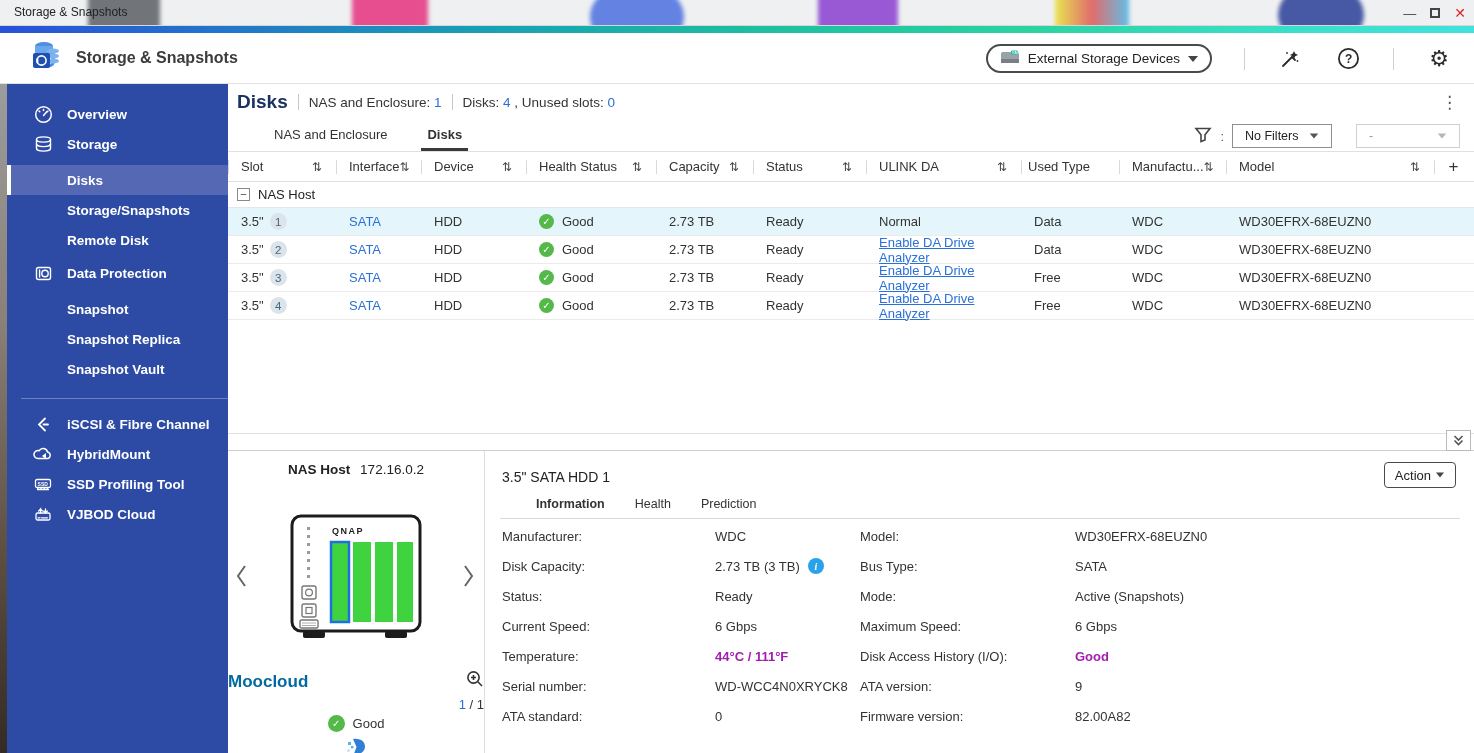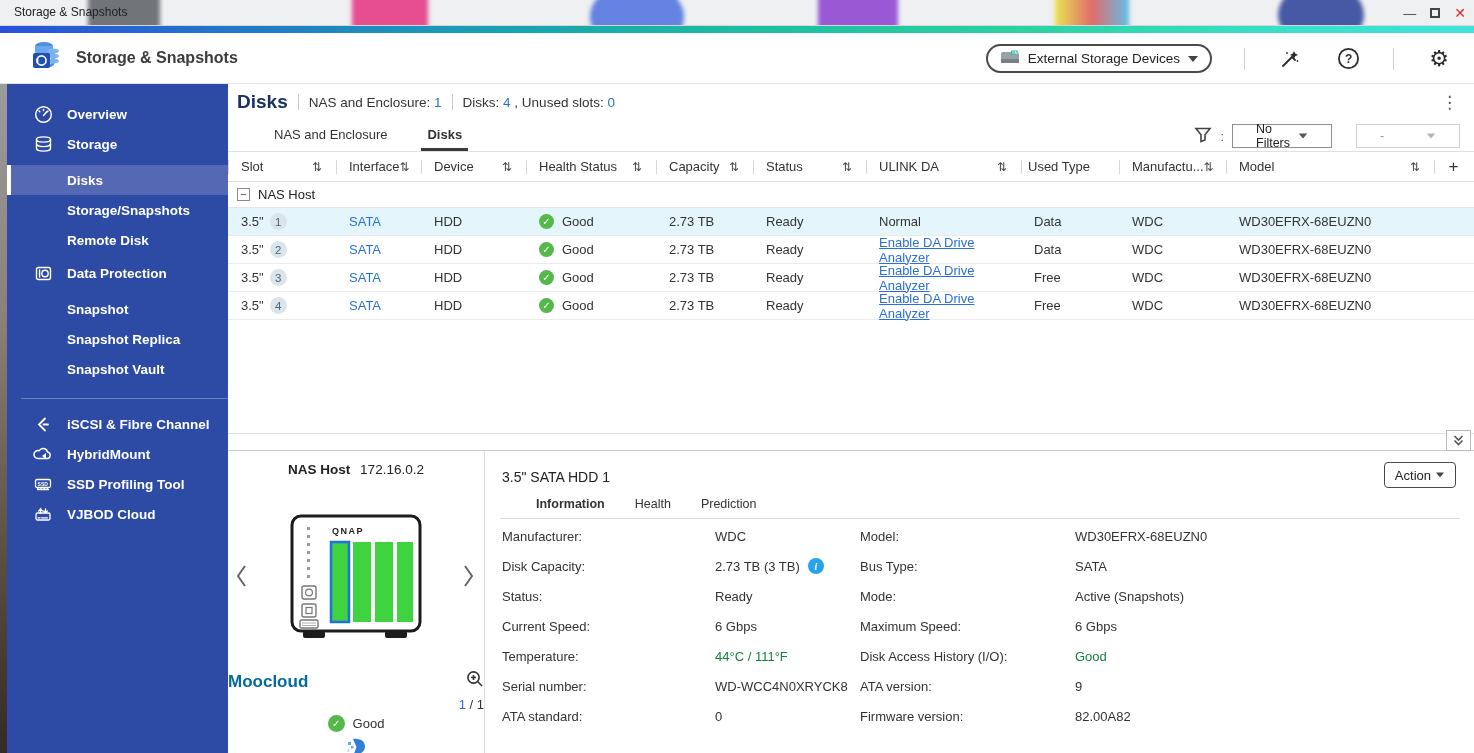--- a/index.html
+++ b/index.html
@@ -52,21 +52,21 @@
   .stat { font-size:13.5px; color:#333; }
   .stat b { font-weight:normal; color:#2a70d9; }
   .kebab { position:absolute; right:16px; top:8px; font-size:17px; color:#555; letter-spacing:0; }
 
   .tabsrow { position:relative; height:32px; border-bottom:1px solid #e0e0e0; display:flex; align-items:flex-end; }
   .tab { font-size:13px; color:#333; padding:0 18px 9px 18px; margin-left:28px; position:relative; }
   .tab.active { font-weight:bold; }
   .tab.active::after { content:""; position:absolute; left:12px; right:12px; bottom:0; height:3px; background:#3a3a3a; }
   .filtergroup { position:absolute; right:14px; top:4px; display:flex; align-items:center; gap:8px; }
   .filter-colon { font-size:13px; color:#555; }
-  .fselect { display:flex; align-items:center; justify-content:space-between; width:100px; height:24px; border:1px solid #8f8f8f; padding:0 23px; font-size:12.5px; color:#222; background:#fff; }
+  .fselect { display:flex; align-items:center; justify-content:space-between; width:100px; height:24px; border:1px solid #8f8f8f; padding:0 12px; font-size:12.5px; color:#222; background:#fff; }
   .fselect.disabled { border-color:#cfcfcf; color:#9a9a9a; width:104px; margin-left:16px; }
   .fselect .caret { border-top-color:#555; transform:scale(.85); }
   .fselect.disabled .caret { border-top-color:#b5b5b5; }
 
   
   .thead { height:30px; display:flex; align-items:center; border-bottom:1px solid #e0e0e0; font-size:13px; color:#333; }
   .th { position:relative; display:flex; align-items:center; justify-content:space-between; height:100%; padding:0 14px 0 13px; }
   .th::before { content:""; position:absolute; left:0; top:8px; height:14px; width:1px; background:#d9d9d9; }
   .sort { font-family:"DejaVu Sans",sans-serif; font-size:12px; color:#444; }
   .c1{width:108px;} .c2{width:85px;} .c3{width:105px;} .c4{width:130px;} .c5{width:97px;}
@@ -104,21 +104,21 @@
   .panel-right { position:absolute; left:258px; top:0; right:0; height:100%; }
   .pr-title { position:absolute; left:16px; top:18px; font-size:14px; color:#222; }
   .action-btn { position:absolute; right:18px; top:11px; height:26px; border:1.5px solid #4a4a4a; border-radius:4px; background:#fff; display:flex; align-items:center; gap:4px; padding:0 10px; font-size:13px; color:#222; }
   .pr-tabs { position:absolute; left:50px; top:46px; display:flex; gap:30px; font-size:12.5px; color:#333; }
   .pr-tab.active { font-weight:bold; }
   .pr-tabline { position:absolute; left:14px; right:14px; top:67px; height:1px; background:#d9d9d9; }
   .dgrid { position:absolute; left:16px; right:10px; top:70px; }
   .drow { height:30px; display:flex; align-items:center; font-size:13px; color:#333; }
   .dl1 { width:213px; } .dv1 { width:145px; display:flex; align-items:center; gap:8px; }
   .dl2 { width:215px; } .dv2 { flex:1; }
-  .greenv { color:#15803d; }
+  .greenv { color:#a21caf;font-weight:bold; }
   .info-ic { width:16px; height:16px; border-radius:50%; background:#29a3e8; color:#fff; font-size:10px; font-weight:bold; display:flex; align-items:center; justify-content:center; font-family:"Liberation Serif",serif; font-style:italic; }
 </style>
 </head>
 <body>
 
 <div id="app">
 
   <div id="titlebar">
     <span class="blob" style="left:88px; width:72px; height:60px; background:#5c6066;"></span>
     <span class="blob" style="left:352px; width:76px; height:60px; background:#e5327f;"></span>

